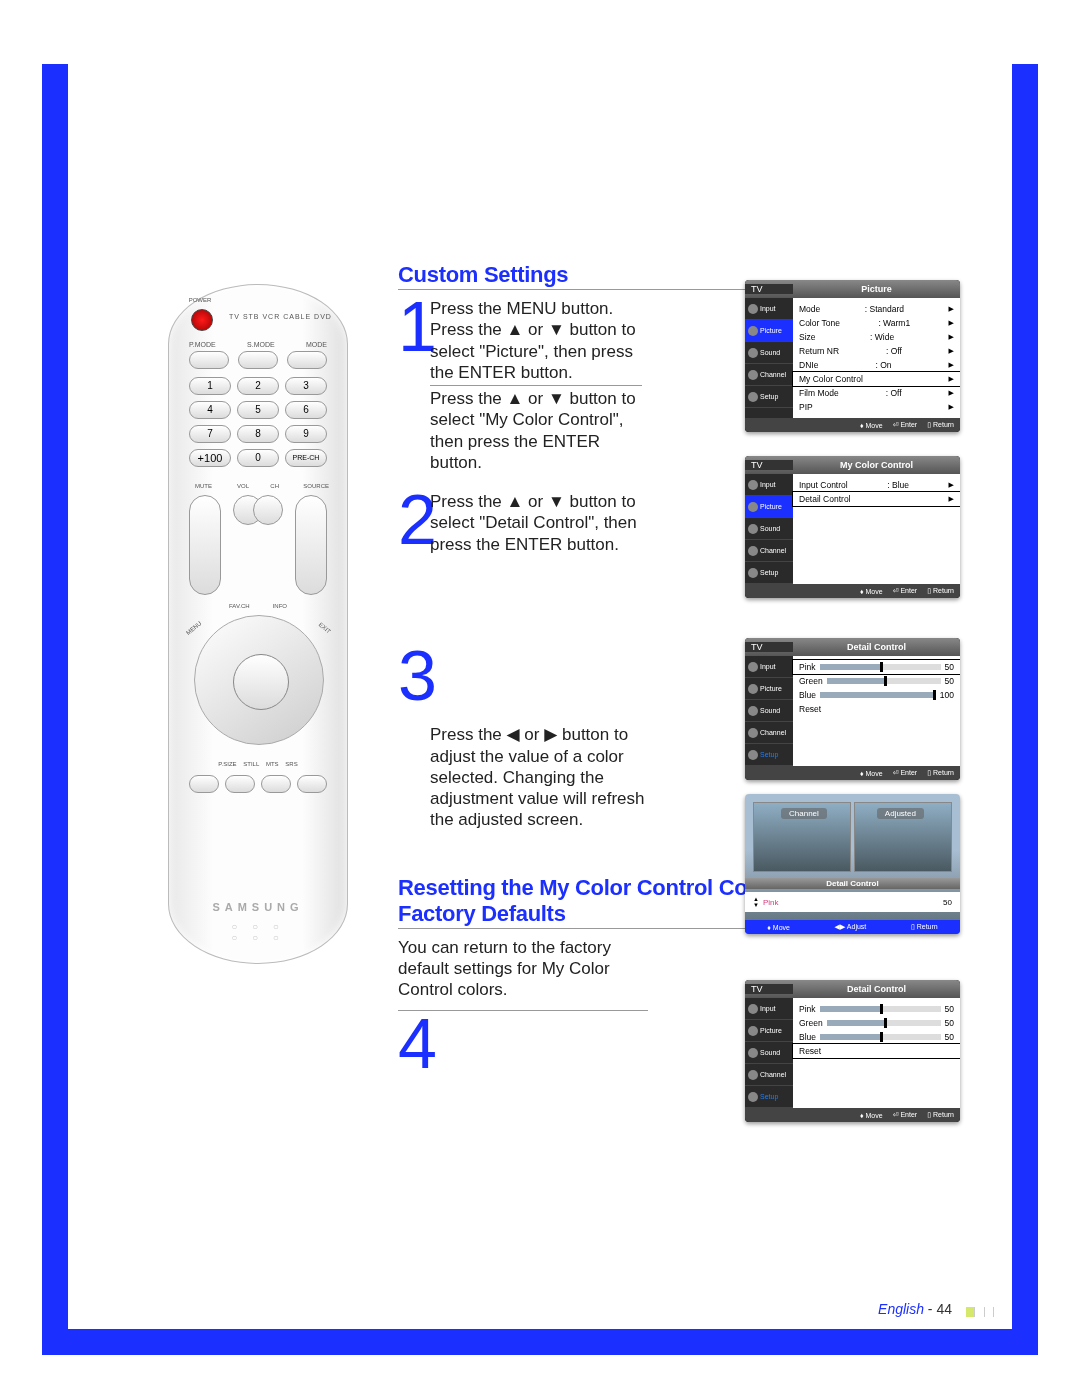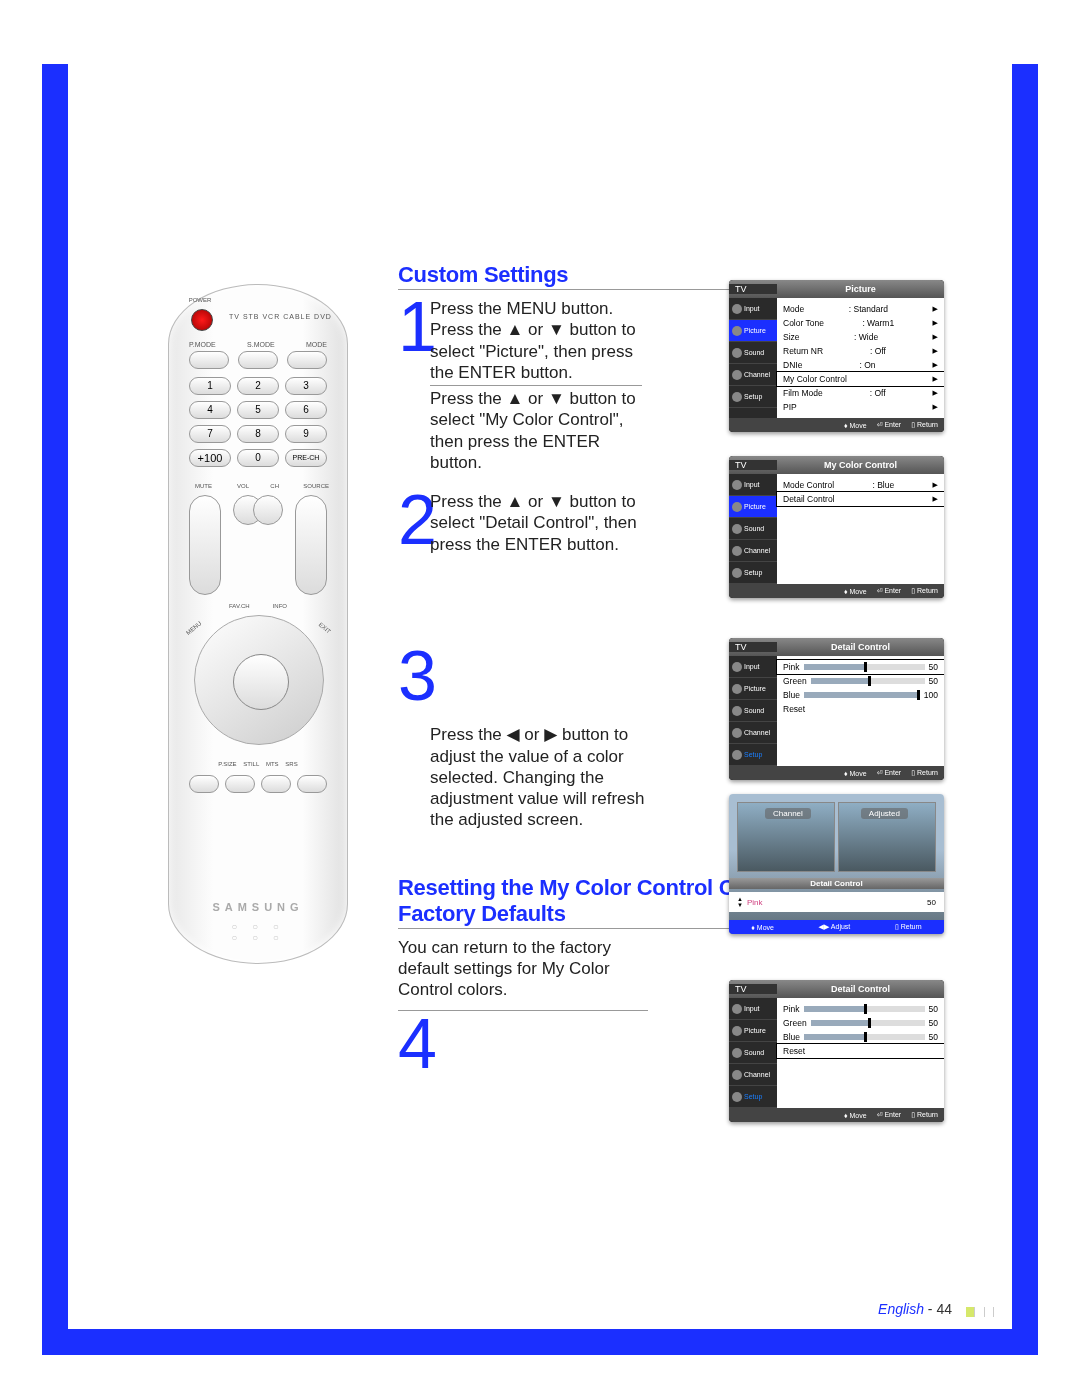--- a/index.html
+++ b/index.html
@@ -337,21 +337,21 @@
 Changing the adjustment value will refresh the adjusted screen.</div>
 
     <h2 class="second" style="margin-top:44px">Resetting the My Color Control Colors to the Factory Defaults</h2>
     <div class="intro" style="width:250px;border:none">You can return to the factory default settings for My Color Control colors.</div>
     <div style="width:250px;border-bottom:1px solid #999;margin-bottom:4px"></div>
     <div class="step" style="width:260px">
       <div class="big">4</div>
     </div>
   </div>
 
-  <div class="osd-stack" style="top:216px;right:68px">
+  <div class="osd-stack" style="top:216px;right:52px">
 
     <div class="osd">
       <div class="bar">
         <div class="tv">TV</div>
         <div class="title">Picture</div>
       </div>
       <div class="body">
         <div class="side">
           <div>
               <span class="icon-dot"></span>
@@ -447,21 +447,21 @@
               <span class="icon-dot"></span>
               <span>Channel</span>
             </div>
           <div>
               <span class="icon-dot"></span>
               <span>Setup</span>
             </div>
         </div>
         <div class="panel">
           <div class="row">
-              <span>Mode Control</span>
+              <span>Input Control</span>
               <span>: Blue</span>
               <span class="arr">▶</span>
             </div>
           <div class="row hl">
               <span>Detail Control</span>
               <span></span>
               <span class="arr">▶</span>
             </div>
           <div style="height:56px"></div>
         </div>

